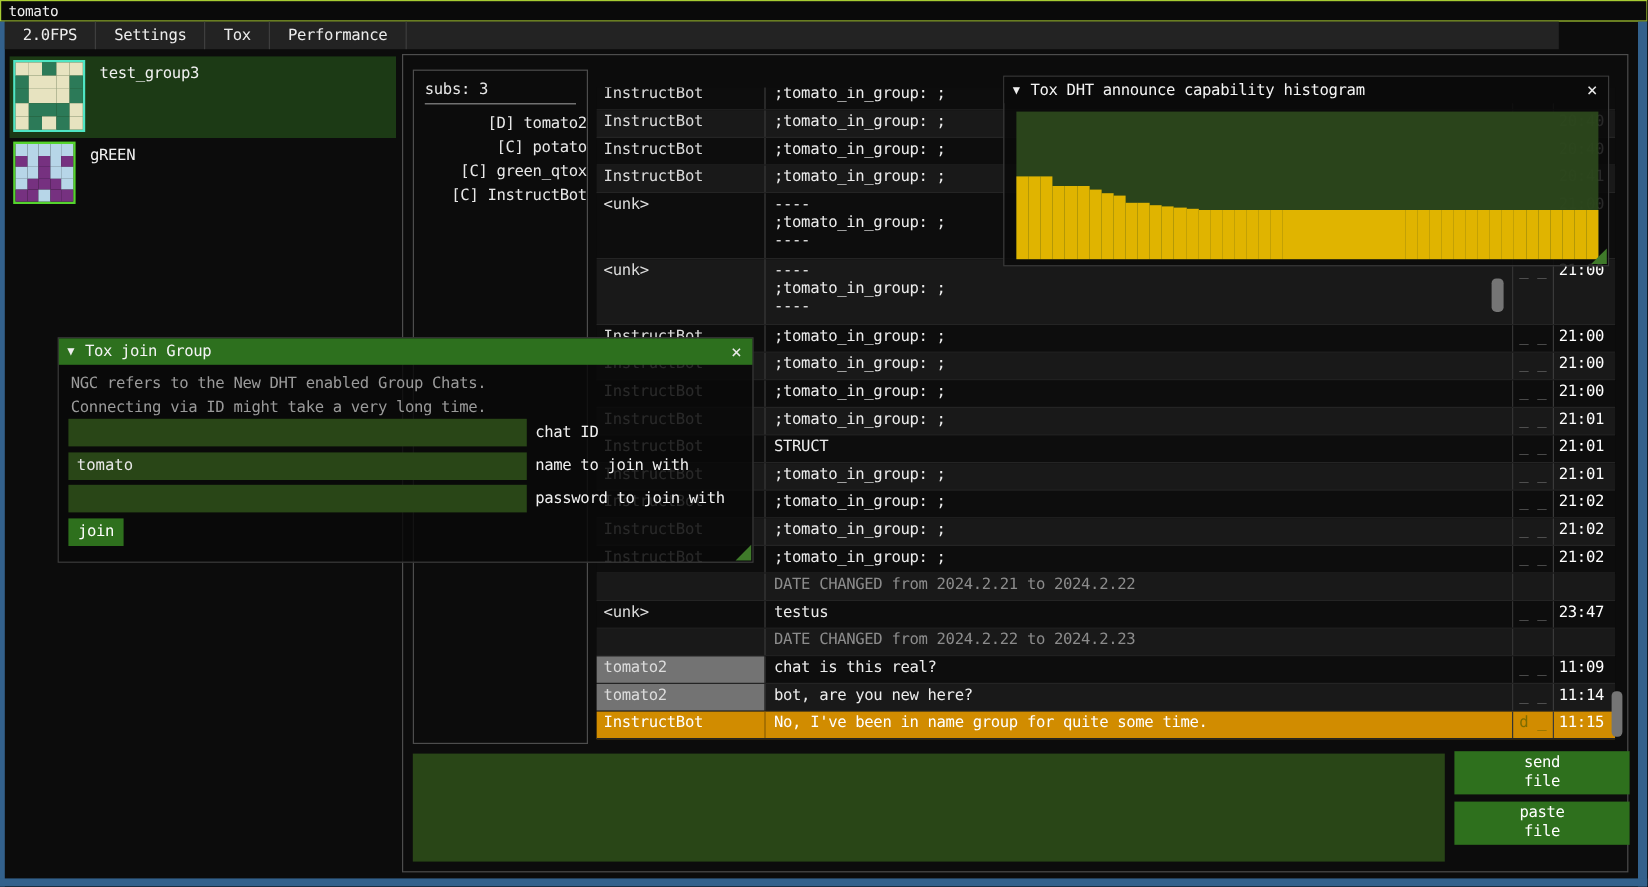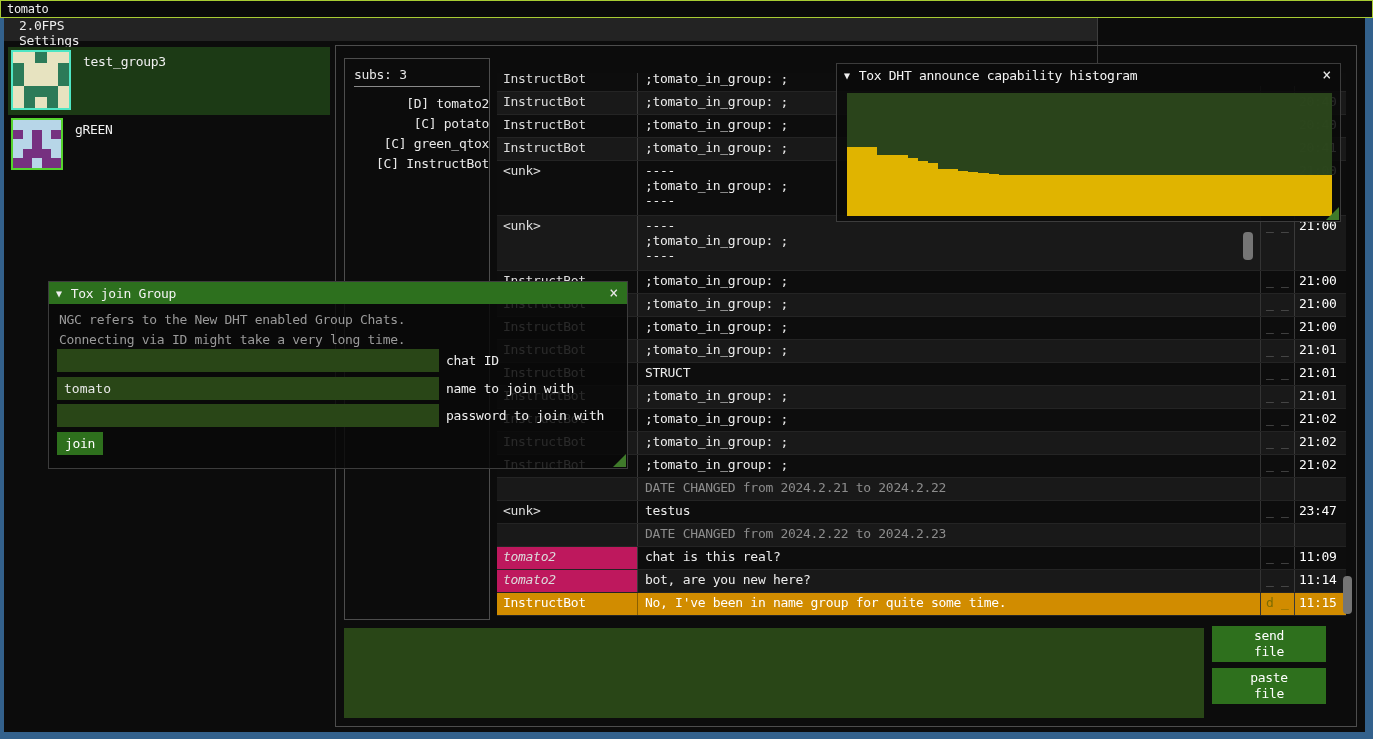--- a/index.html
+++ b/index.html
@@ -10,21 +10,21 @@
     font-family:"DejaVu Sans Mono","Liberation Mono",monospace;
     font-size:13px;letter-spacing:-0.3px;color:#e6e6e6;
   }
   
   .titlebar{position:absolute;left:0;top:0;width:1373px;height:18px;background:#0a0a0a;border:1px solid #a8cc33;display:flex;align-items:center;padding:0 6px;font-size:12px;color:#efefef;}
   .edge{position:absolute;background:#33618c;}
   .edge-left{left:0;top:18px;width:4px;height:721px;}
   .edge-right{left:1365px;top:18px;width:8px;height:721px;}
   .edge-bottom{left:0;top:732px;width:1373px;height:7px;}
   
-  .menubar{position:absolute;left:4px;top:18px;width:1094px;height:23px;background:#232323;display:flex;align-items:stretch;flex-direction:column;}
+  .menubar{position:absolute;left:4px;top:18px;width:1295px;height:23px;background:#232323;display:flex;align-items:stretch;}
   .menu-item{display:flex;align-items:center;padding:0 15px;border-right:1px solid #3e3e3e;color:#ececec;cursor:default;}
   
   .group-item{position:absolute;display:flex;}
   .g1{left:8px;top:47px;width:322px;height:68px;background:#1c3a15;}
   .g2{left:8px;top:115px;width:322px;height:57px;background:transparent;}
   .avatar{margin:3px 0 0 3px;display:grid;grid-template-columns:repeat(5,1fr);grid-template-rows:repeat(5,1fr);width:60px;height:60px;}
   .g2 .avatar{width:52px;height:52px;}
   .av1{border:2px solid #4fe6c4;}
   .av2{border:2px solid #55d42e;}
   .group-label{margin:7px 0 0 12px;color:#f0f0f0;}
@@ -40,28 +40,28 @@
   .tab{position:absolute;left:10px;top:2px;padding:0 8px;color:#f2f2f2;}
   .chat-table{position:absolute;left:161px;top:27px;width:849px;height:544px;overflow:hidden;}
   .crow{display:flex;align-items:stretch;border-bottom:1px solid #242424;min-height:23px;background:#0d0d0d;}
   .crow.alt{background:#191919;}
   .crow.hl{background:#d18c00;}
   .c-name{width:140px;padding:2px 0 0 6px;color:#dcdcdc;flex:none;}
   .c-msg{flex:1;border-left:1px solid #3a3a3a;padding:2px 0 0 7px;color:#ececec;white-space:pre-line;}
   .c-flags{width:34px;flex:none;border-left:1px solid #333;padding:2px 0 0 5px;color:#6f6f6f;}
   .c-time{width:52px;flex:none;border-left:1px solid #3a3a3a;padding:2px 0 0 4px;color:#ffffff;}
   .crow.date .c-msg{color:#8c8c8c;}
-  .name-green{background:#be185d;font-style:italic;}
+  .name-green{background:#737373;}
   .crow.hl .c-name,.crow.hl .c-msg,.crow.hl .c-time{color:#ffffff;}
   .crow.hl .c-flags{color:#7d6c00;}
   .crow.hl .c-msg{border-left-color:#8a5f00;}
   .scroll-thumb{position:absolute;background:#757575;border-radius:4px;}
   
   .msg-input{position:absolute;left:8px;top:582px;width:860px;height:90px;background:#294617;border:none;outline:none;color:#e8e8e8;font-family:inherit;font-size:inherit;resize:none;padding:4px 6px;}
-  .file-btn{position:absolute;left:876px;width:114px;height:36px;background:#2e701d;color:#fff;display:flex;flex-direction:column;align-items:center;justify-content:center;line-height:16px;cursor:default;}
+  .file-btn{position:absolute;left:876px;width:146px;height:36px;background:#2e701d;color:#fff;display:flex;flex-direction:column;align-items:center;justify-content:center;line-height:16px;cursor:default;}
   .send-btn{top:580px;}
   .paste-btn{top:622px;}
   
   .fwin{position:absolute;border:1px solid #3c3c3c;}
   .hist-win{left:836px;top:63px;width:505px;height:159px;background:rgba(10,10,10,0.88);}
   .join-win{left:48px;top:281px;width:580px;height:188px;background:rgba(9,9,9,0.85);}
   .fwin-title{height:22px;display:flex;align-items:center;padding:0 7px;color:#f4f4f4;}
   .hist-win .fwin-title{background:#0a0a0a;}
   .join-win .fwin-title{background:#2d701e;}
   .collapse{font-size:10px;margin-right:9px;color:#efefef;}

